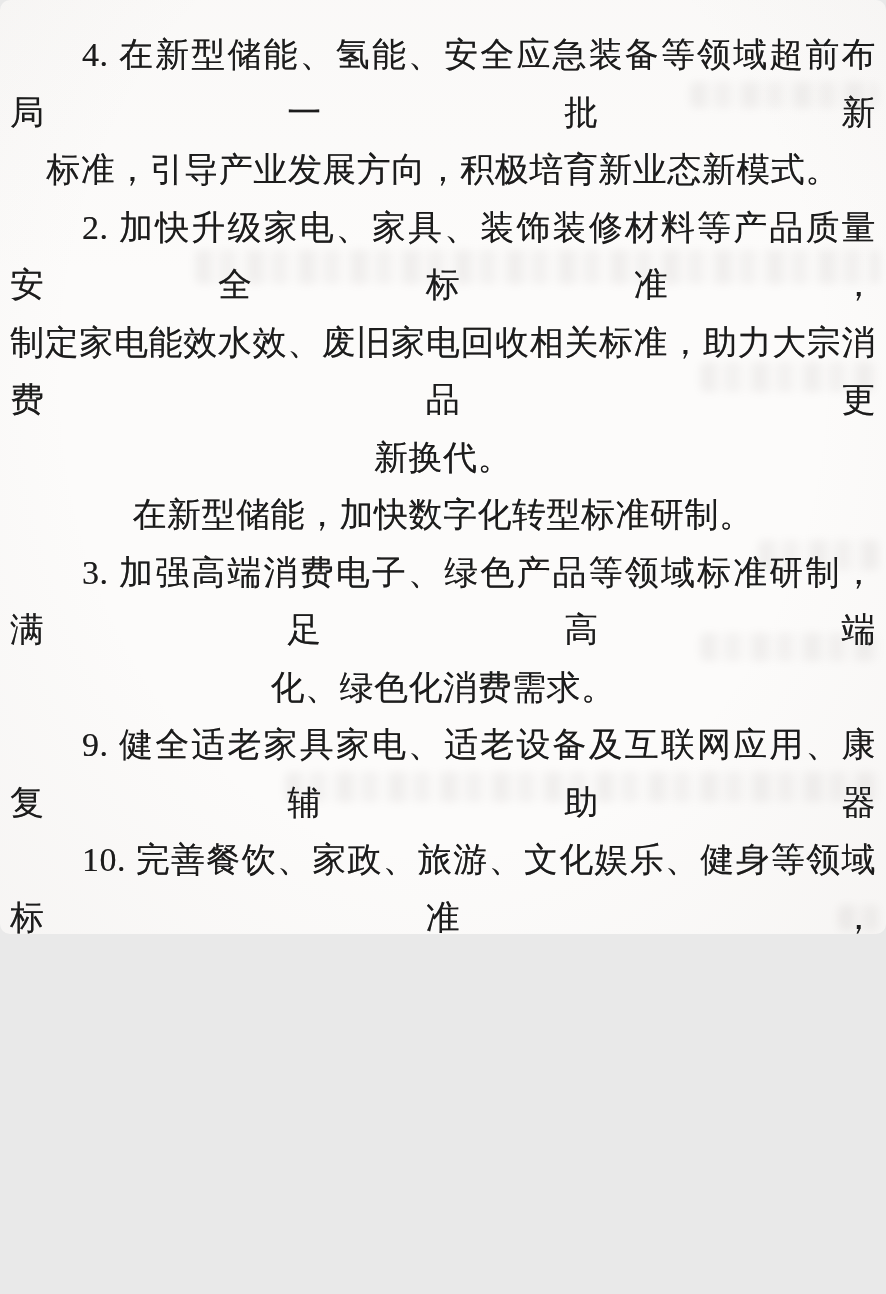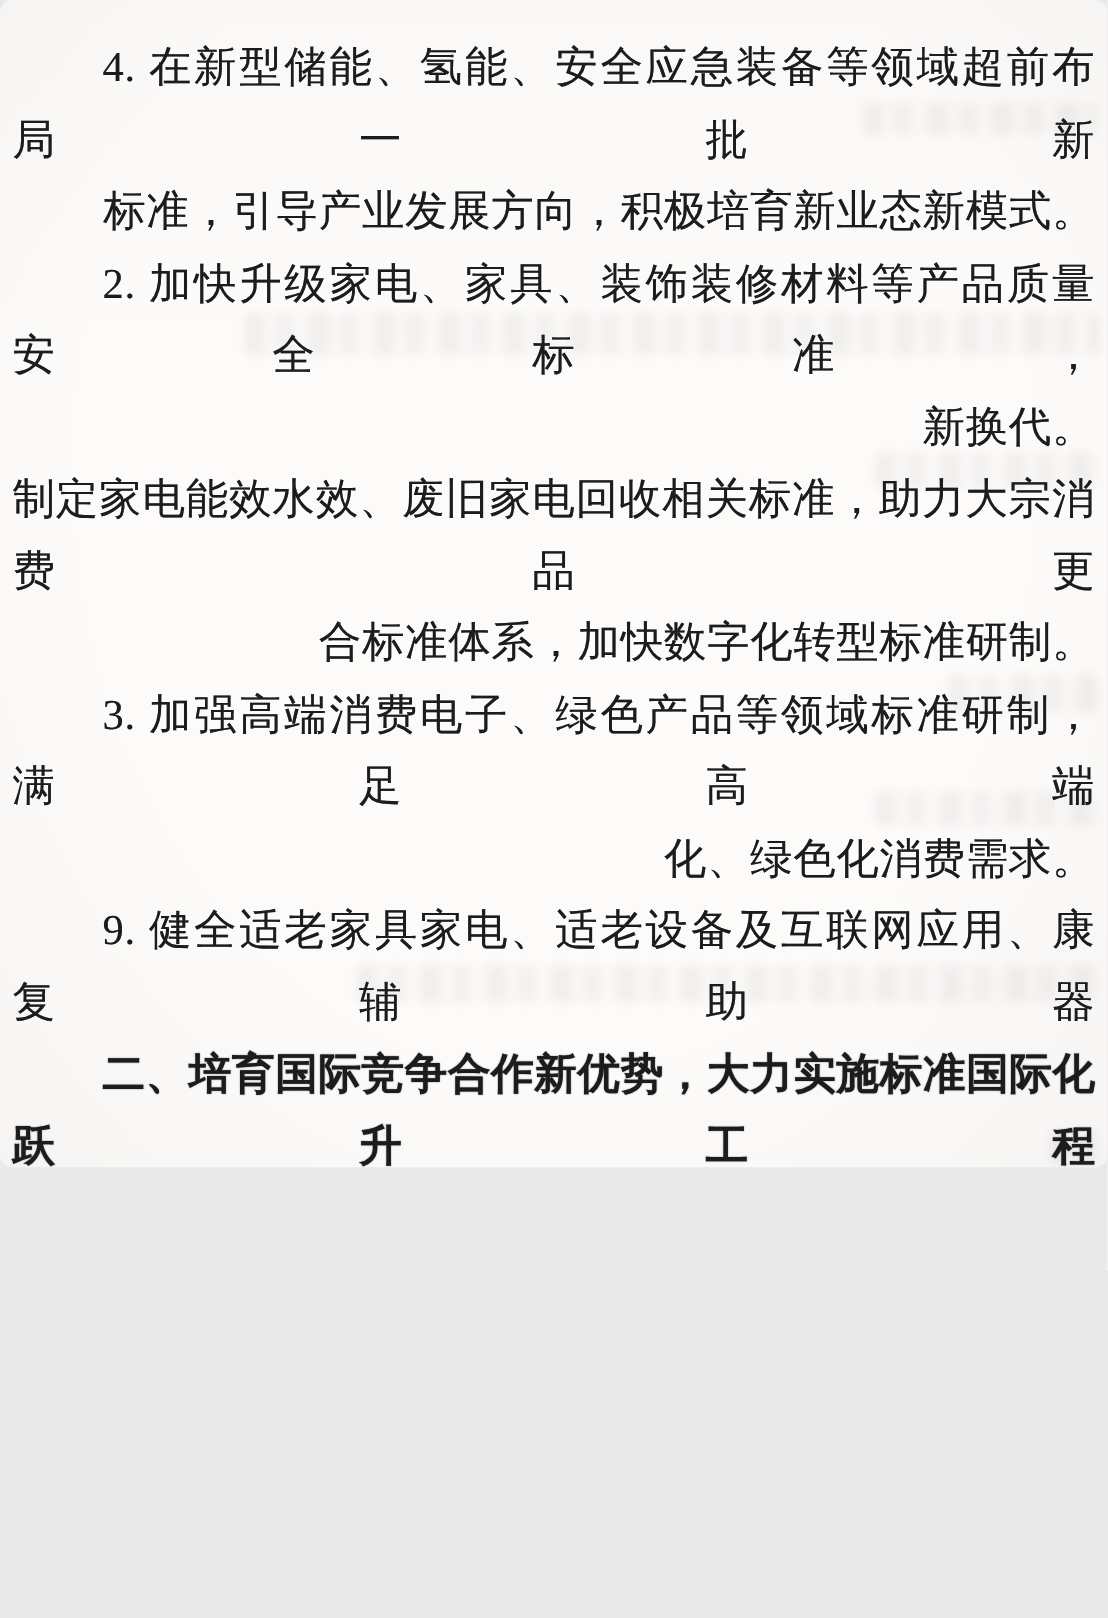--- a/index.html
+++ b/index.html
@@ -32,21 +32,21 @@
     position: relative;
     padding: 26px 10px 0 10px;
     z-index: 2;
   }
   .para { margin: 0; }
   .line {
     font-size: 34px;
     line-height: 57.5px;
     letter-spacing: 0.5px;
     white-space: normal;
-    text-align: right;
+    text-align: center;
     text-shadow: 0 0 0.5px rgba(20,20,20,0.55);
   }
   .line.full {
     text-align: justify;
     text-align-last: justify;
   }
   .line.first {
     text-indent: 72px;
   }
   .para.heading .line {
@@ -86,31 +86,35 @@
   <div class="smudge" style="left:600px; top:1238px; width:280px; height:30px;"></div>
   <div class="smudge" style="left:838px; top:905px; width:42px; height:26px;"></div>
 
   <div class="doc-body">
       <div class="para item">
         <div class="line first full">4. 在新型储能、氢能、安全应急装备等领域超前布局一批新</div>
         <div class="line">标准，引导产业发展方向，积极培育新业态新模式。</div>
       </div>
       <div class="para item">
         <div class="line first full">2. 加快升级家电、家具、装饰装修材料等产品质量安全标准，</div>
+        <div class="line full">制定家电能效水效、废旧家电回收相关标准，助力大宗消费品更</div>
         <div class="line">新换代。</div>
-        <div class="line full">制定家电能效水效、废旧家电回收相关标准，助力大宗消费品更</div>
       </div>
       <div class="para item">
-        <div class="line">合标准体系，加快数字化转型标准研制。</div>
+        <div class="line">在新型储能，加快数字化转型标准研制。</div>
       </div>
       <div class="para item">
         <div class="line first full">3. 加强高端消费电子、绿色产品等领域标准研制，满足高端</div>
         <div class="line">化、绿色化消费需求。</div>
       </div>
       <div class="para item">
         <div class="line first full">9. 健全适老家具家电、适老设备及互联网应用、康复辅助器</div>
+      </div>
+      <div class="para item">
+        <div class="line first full">10. 完善餐饮、家政、旅游、文化娱乐、健身等领域标准，</div>
+        <div class="line">提振服务消费信心。</div>
       </div>
       <div class="para heading">
         <div class="line first full">二、培育国际竞争合作新优势，大力实施标准国际化跃升工程</div>
       </div>
     </div>
 
 </div>
 
 </body></html>

